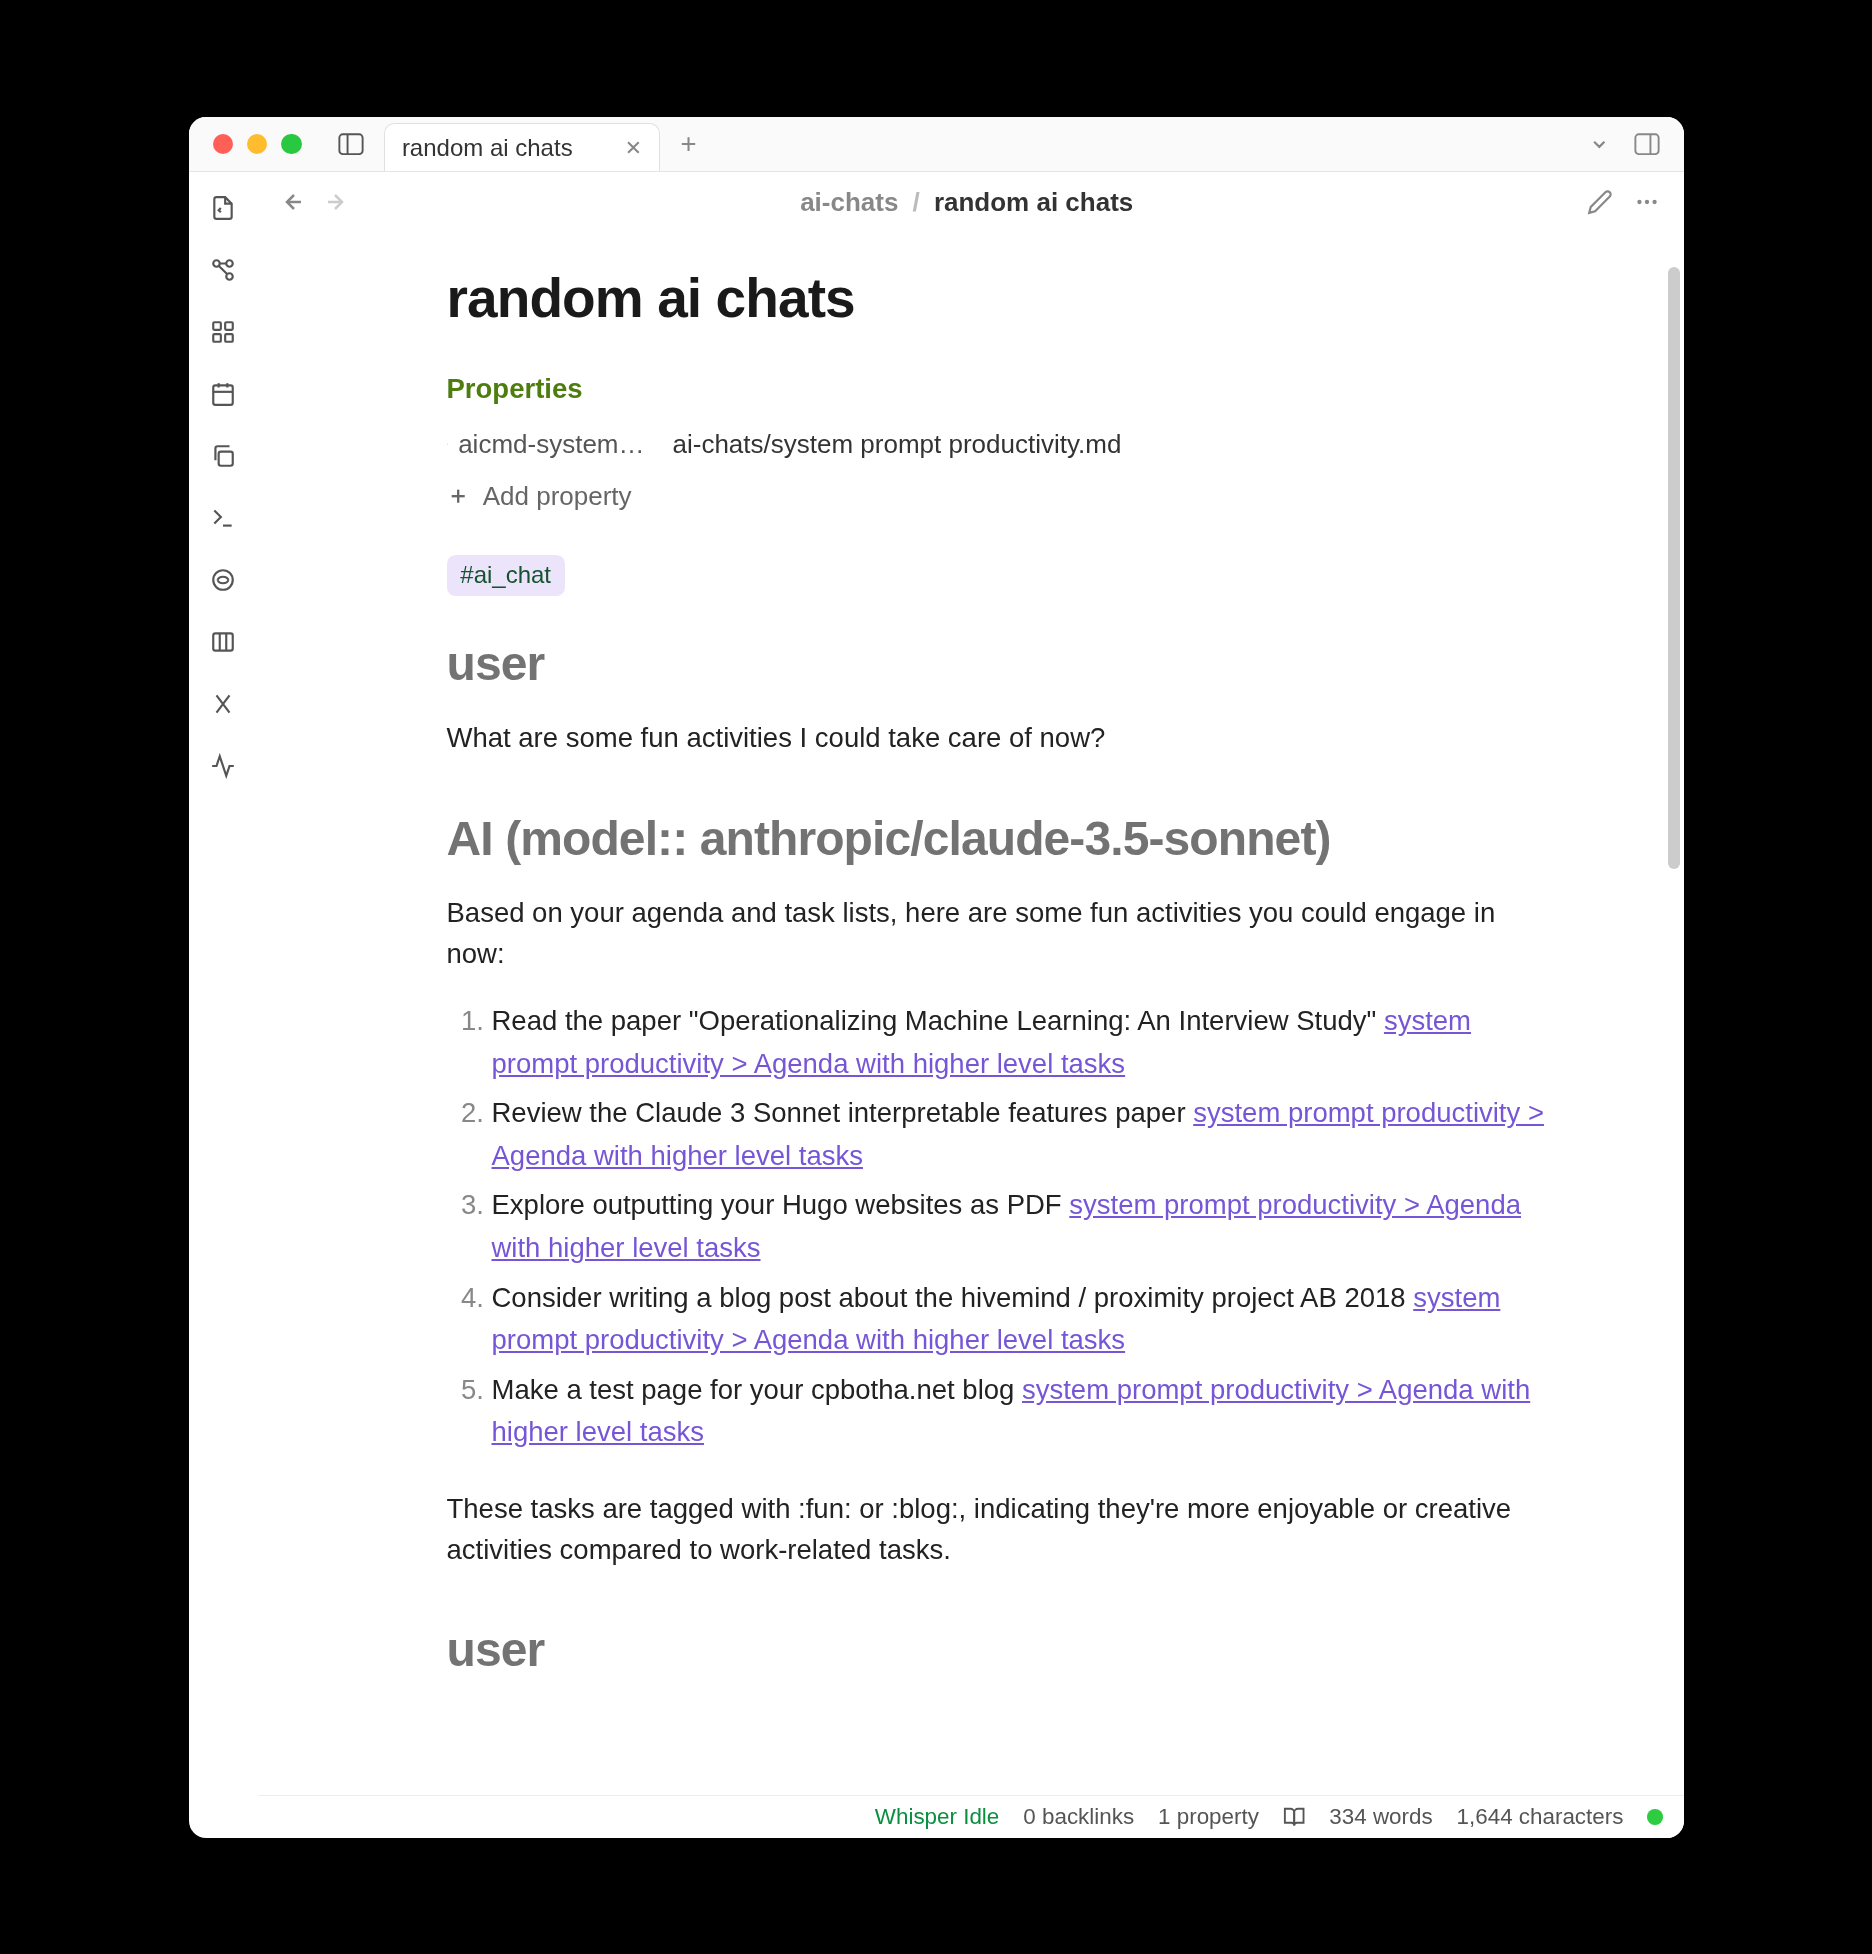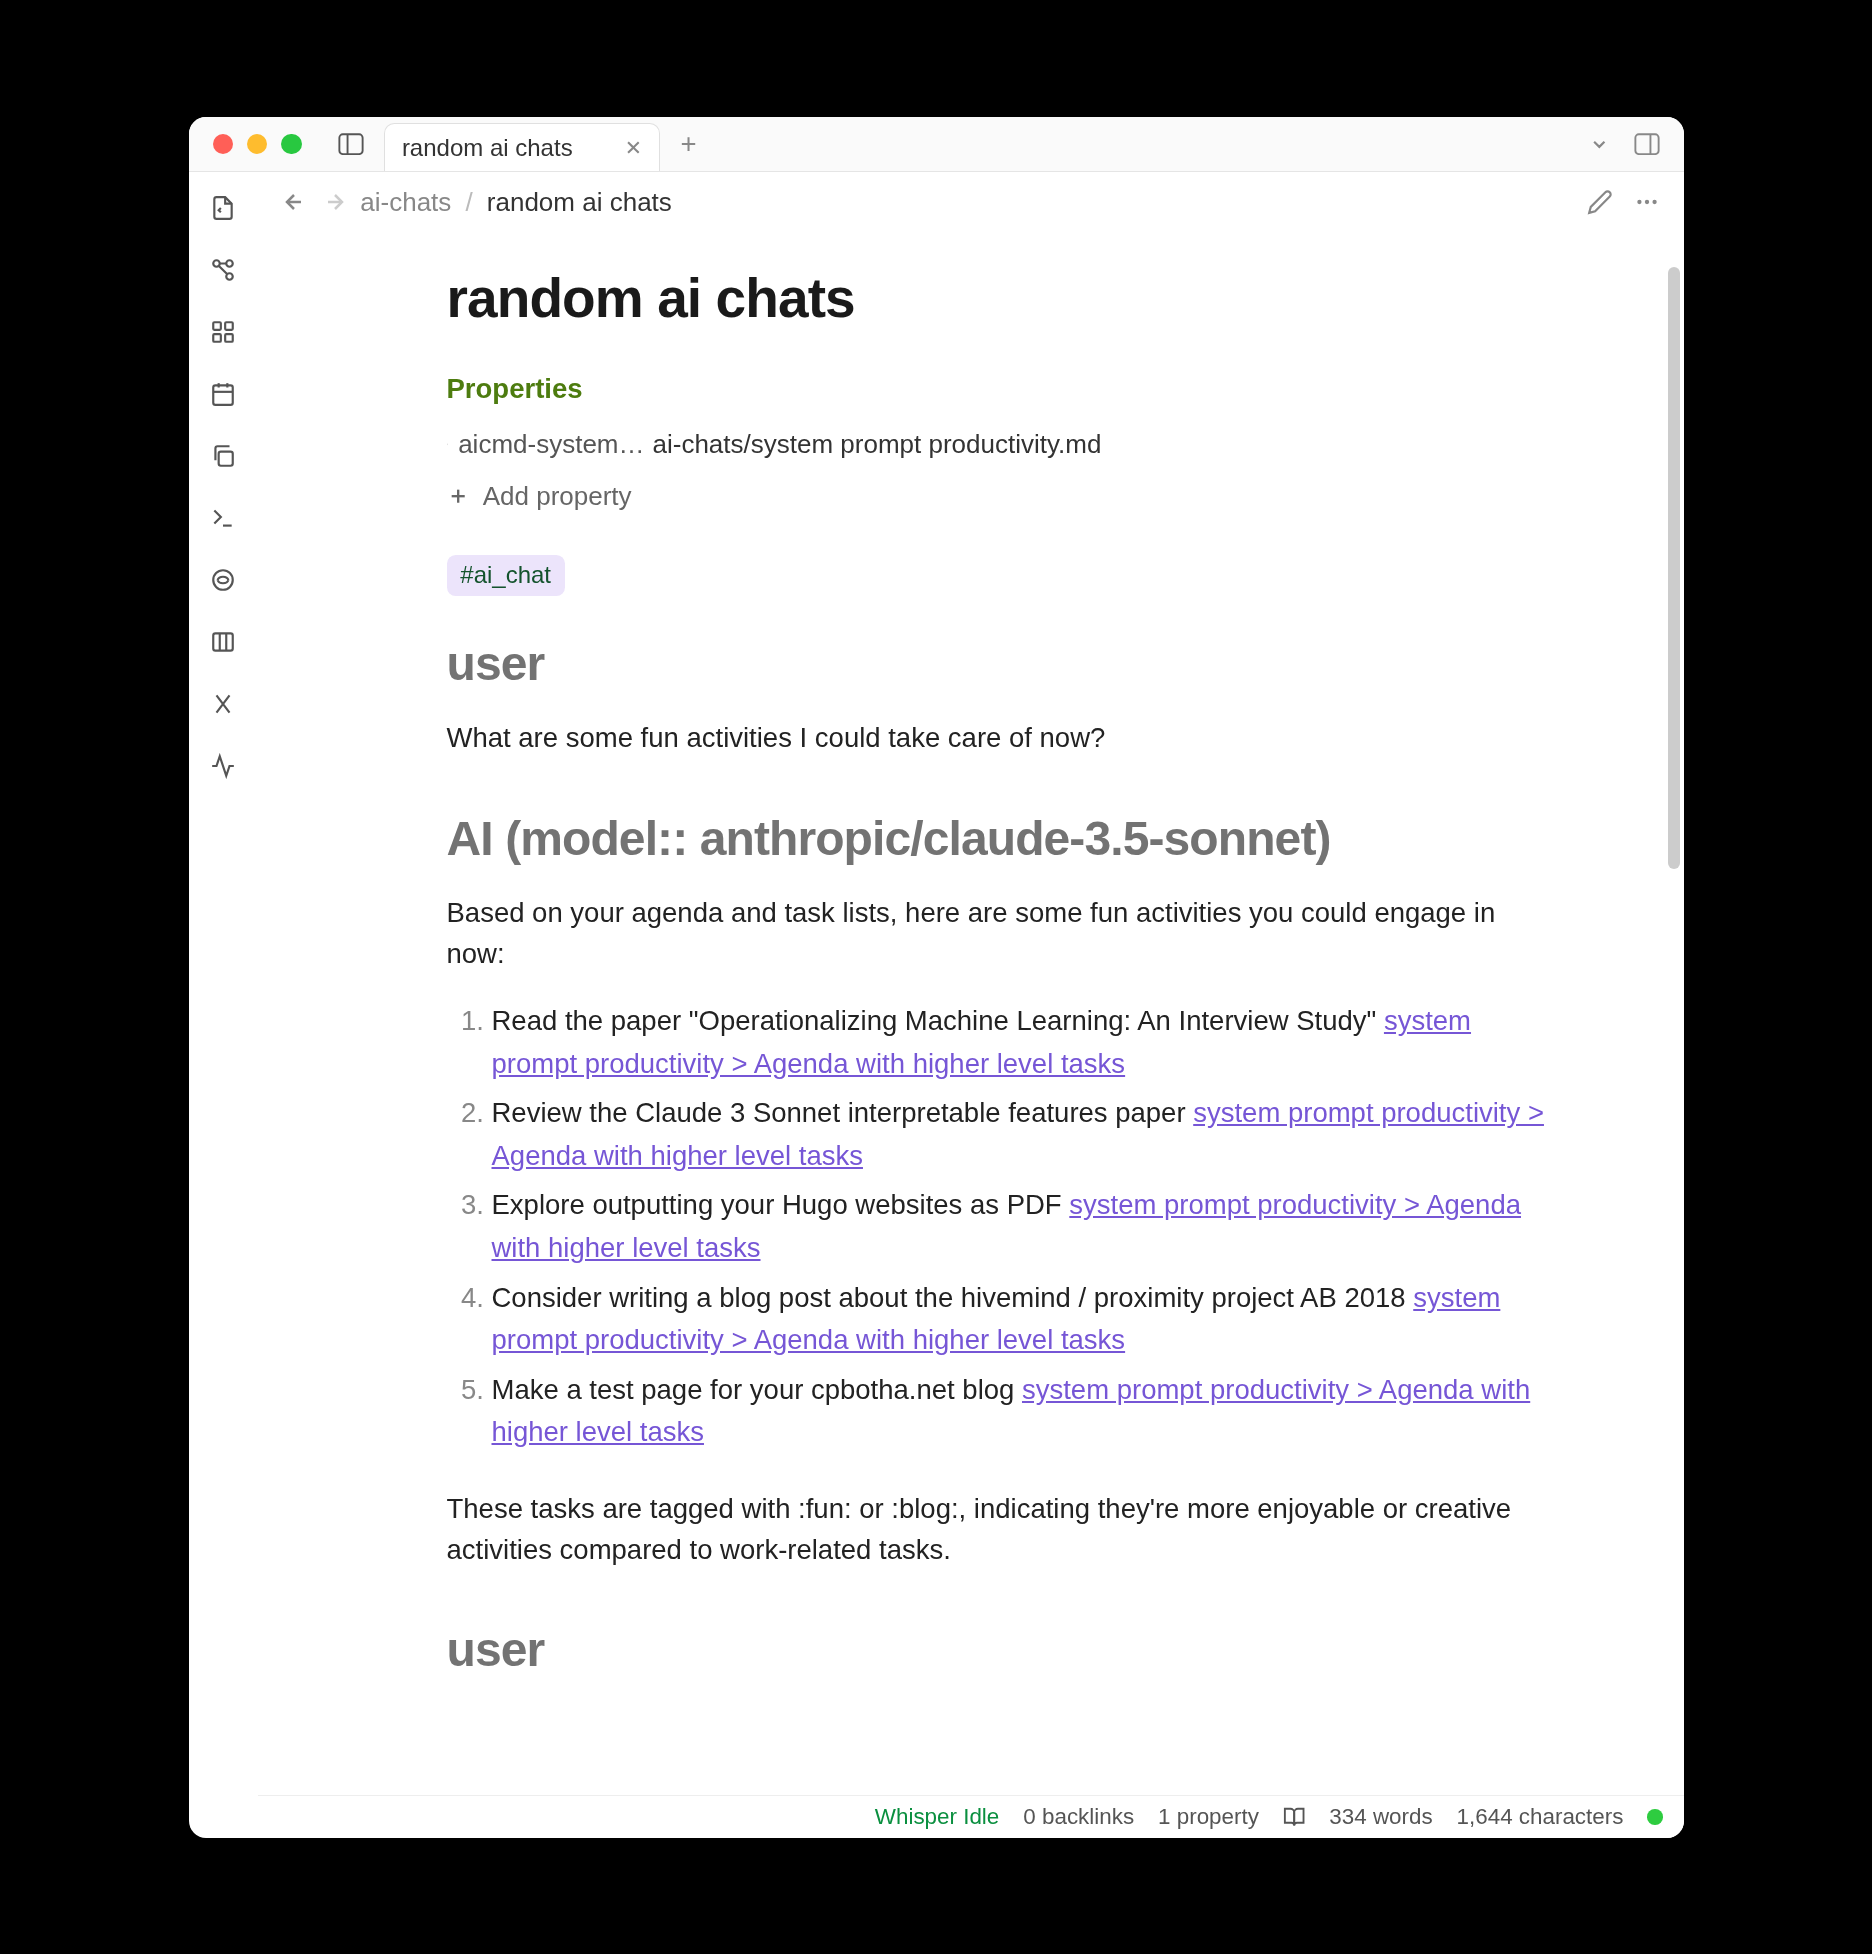--- a/index.html
+++ b/index.html
@@ -133,22 +133,24 @@
     }
     .nav-arrow {
       font-size: 27.5px;
       cursor: pointer;
     }
     .nav-arrow.disabled {
       color: #ccc;
     }
     .breadcrumb {
       flex: 1;
+      text-align: center;
       font-size: 26px;
       color: #333;
+      font-weight: bold;
     }
     .breadcrumb-parent {
       color: #888;
     }
     .breadcrumb-sep {
       color: #bbb;
       margin: 0 6.9px;
     }
     .topbar-actions {
       display: flex;
@@ -179,21 +181,21 @@
     }
     .properties-heading {
       font-size: 27.5px;
       font-weight: 700;
       color: #4d7c0f;
       margin-bottom: 24px;
     }
     .property-row {
       display: flex;
       align-items: center;
-      gap: 8px;
+      gap: 28px;
       margin-bottom: 20.6px;
       font-size: 26px;
       color: #333;
     }
     .property-key {
       color: #555;
       width: 198px;
       white-space: nowrap;
       overflow: hidden;
       text-overflow: ellipsis;

